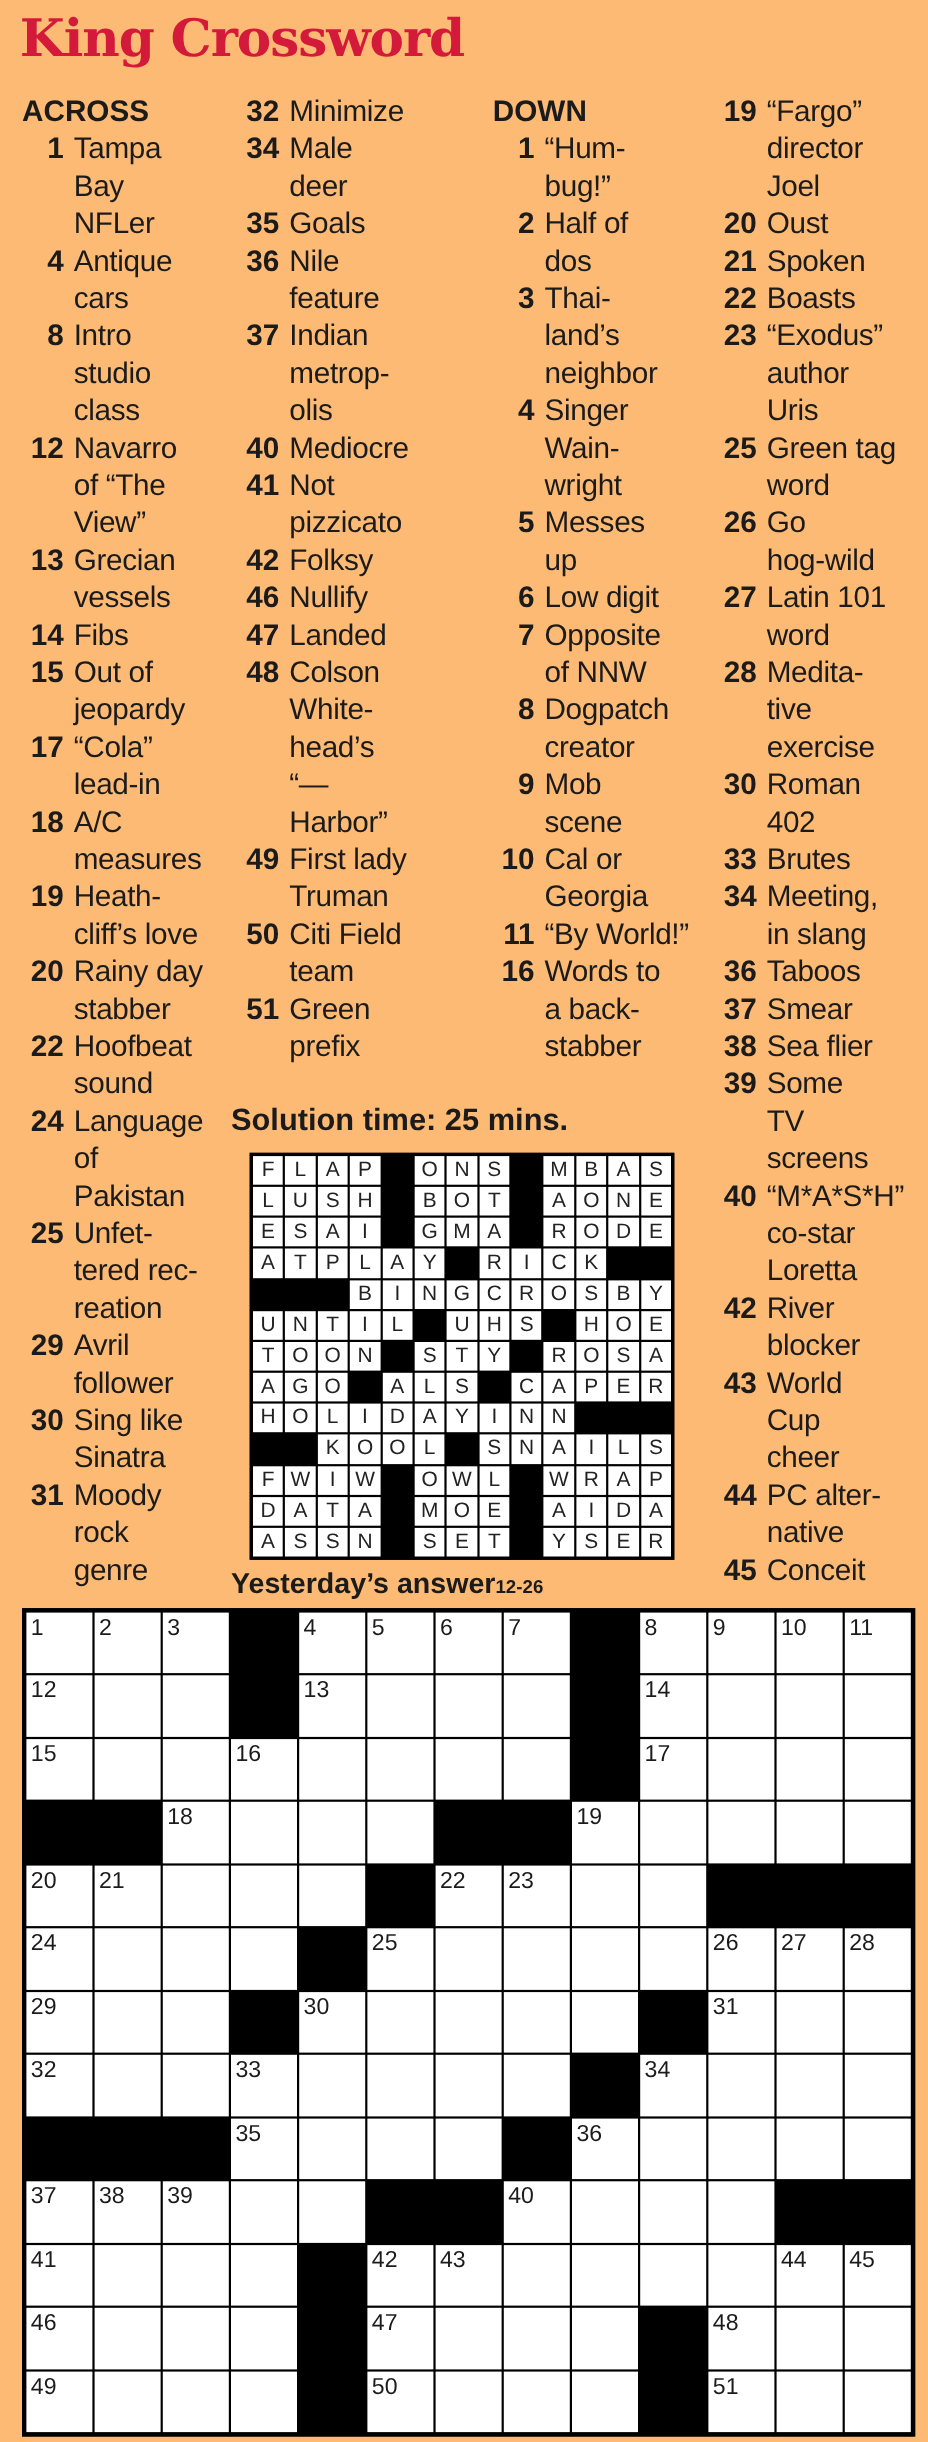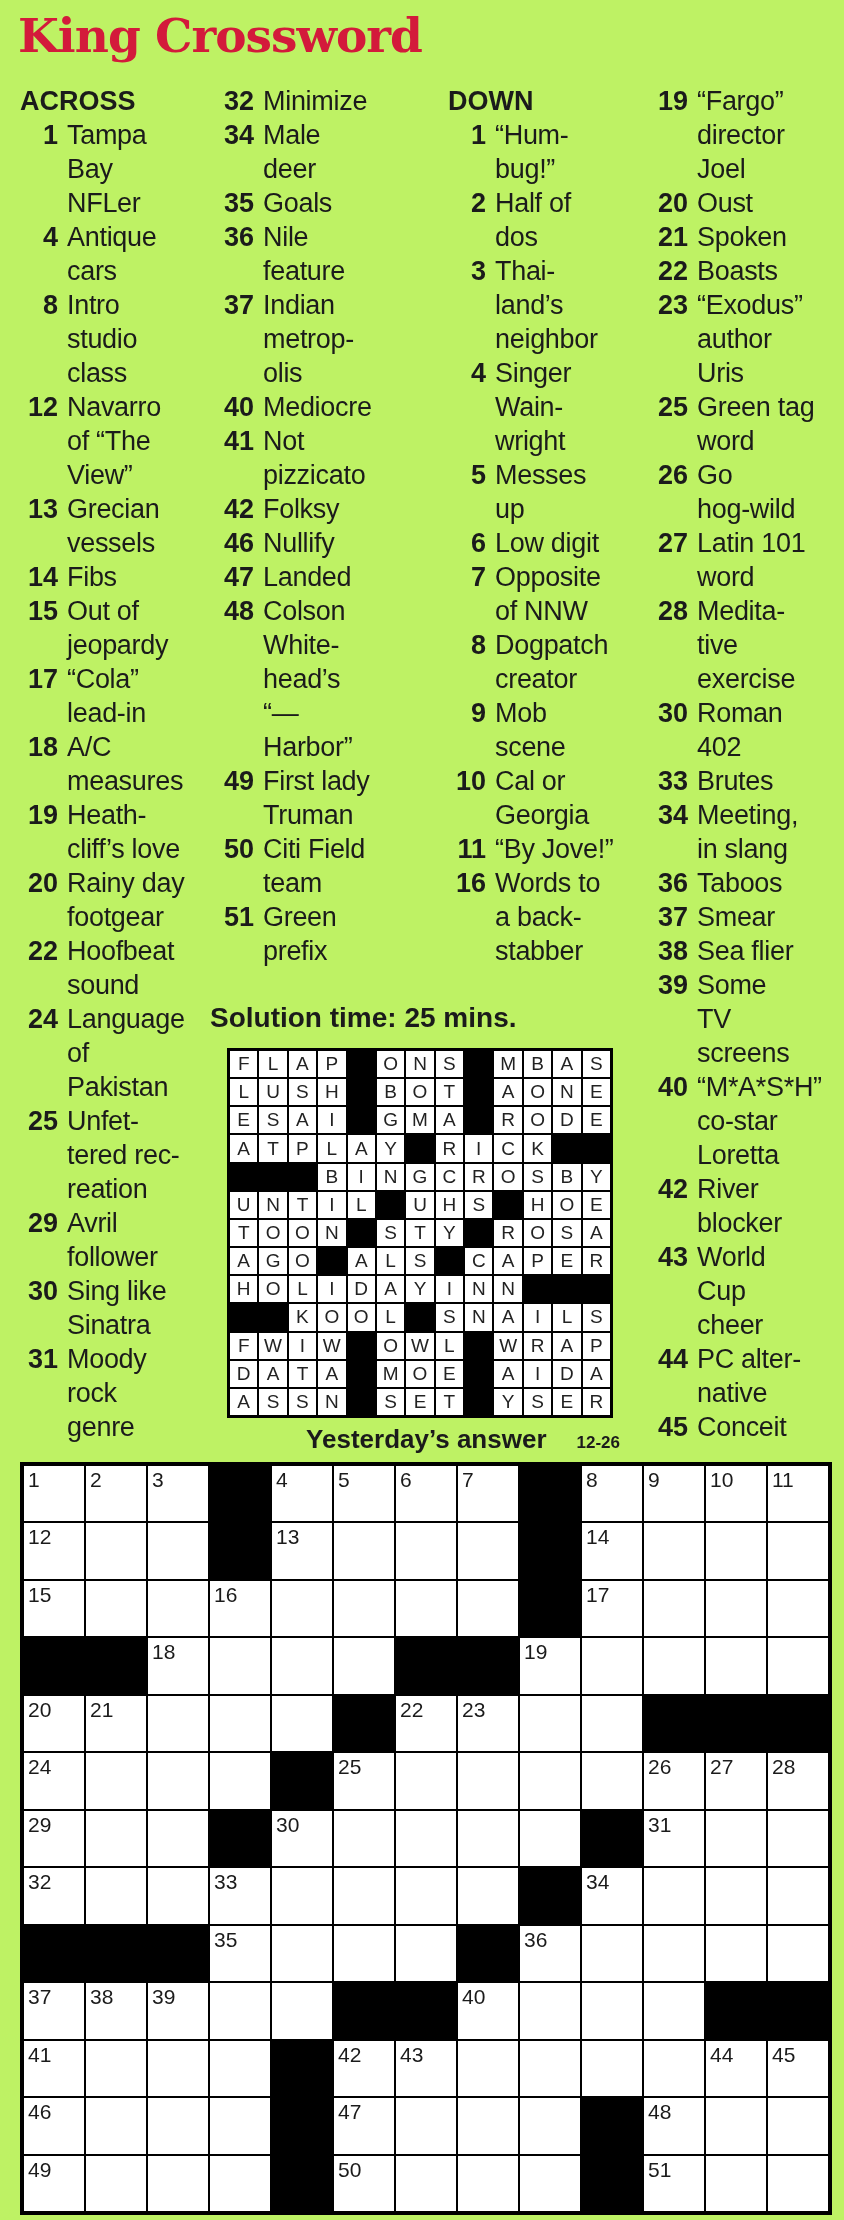--- a/index.html
+++ b/index.html
@@ -1,16 +1,16 @@
 <!DOCTYPE html>
 <html><head>
 <meta charset="utf-8">
 <style>
   html,body{margin:0;padding:0;background:#fff;}
-  #page{position:relative;width:844px;height:2220px;background:#bef264;overflow:hidden;
+  #page{position:relative;width:844px;height:2220px;background:#fdba74;overflow:hidden;
         font-family:"Liberation Sans",sans-serif;color:#1b1b1b;}
   .title{position:absolute;left:18px;top:12px;font-family:"DejaVu Serif",serif;
          font-weight:700;font-size:47px;line-height:1;letter-spacing:-1px;}
   .clues{position:absolute;left:20px;top:84px;width:818px;display:flex;}
   .clue-col{flex:none;}
   .clue-col:nth-child(1){width:196px;}
   .clue-col:nth-child(2){width:212px;}
   .clue-col:nth-child(3){width:202px;margin-left:20px;}
   .clue-col:nth-child(4){width:208px;}
   .clue-header{font-weight:700;font-size:27px;line-height:34px;}
@@ -19,21 +19,21 @@
   .clue .txt{white-space:pre-line;letter-spacing:-0.3px;}
   .sol-caption{position:absolute;left:210px;top:1002px;width:410px;
                font-weight:700;font-size:28px;}
   .sol-grid{position:absolute;left:227px;top:1048px;width:386px;height:370px;
             display:grid;grid-template-columns:repeat(13,1fr);grid-auto-rows:1fr;
             background:#000;border:3px solid #000;gap:2px;box-sizing:border-box;}
   .s-cell{background:#fff;display:flex;align-items:center;justify-content:center;
           font-size:19px;color:#222;}
   .s-cell.black{background:#000;}
   .sol-footer{position:absolute;left:210px;top:1424px;width:410px;display:flex;
-              justify-content:flex-end;align-items:baseline;gap:30px;}
+              justify-content:flex-start;align-items:baseline;}
   .sol-footer .lbl{font-weight:700;font-size:26px;}
   .sol-footer .date{font-weight:700;font-size:17px;}
   .p-grid{position:absolute;left:20px;top:1462px;width:812px;height:753px;
           display:grid;grid-template-columns:repeat(13,1fr);grid-auto-rows:1fr;
           background:#000;border:4px solid #000;gap:2px;box-sizing:border-box;}
   .p-cell{background:#fff;position:relative;}
   .p-cell.black{background:#000;}
   .cellnum{position:absolute;left:4px;top:2px;font-size:21px;color:#1b1b1b;}
 </style>
 </head>
@@ -93,21 +93,21 @@
 measures</span>
         </div>
         <div class="clue">
           <span class="num">19</span>
           <span class="txt">Heath-
 cliff’s love</span>
         </div>
         <div class="clue">
           <span class="num">20</span>
           <span class="txt">Rainy day
-footgear</span>
+stabber</span>
         </div>
         <div class="clue">
           <span class="num">22</span>
           <span class="txt">Hoofbeat
 sound</span>
         </div>
         <div class="clue">
           <span class="num">24</span>
           <span class="txt">Language
 of
@@ -254,21 +254,21 @@
           <span class="txt">Mob
 scene</span>
         </div>
         <div class="clue">
           <span class="num">10</span>
           <span class="txt">Cal or
 Georgia</span>
         </div>
         <div class="clue">
           <span class="num">11</span>
-          <span class="txt">“By Jove!”</span>
+          <span class="txt">“By World!”</span>
         </div>
         <div class="clue">
           <span class="num">16</span>
           <span class="txt">Words to
 a back-
 stabber</span>
         </div>
       </div>
     <div class="clue-col">
         <div class="clue">

